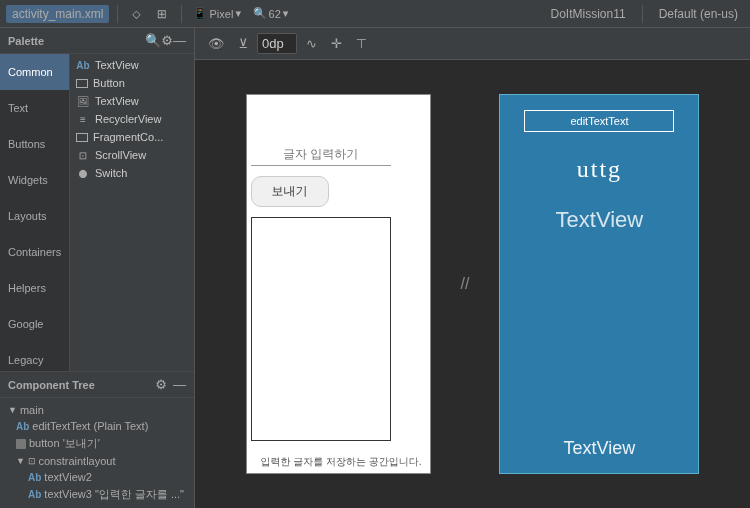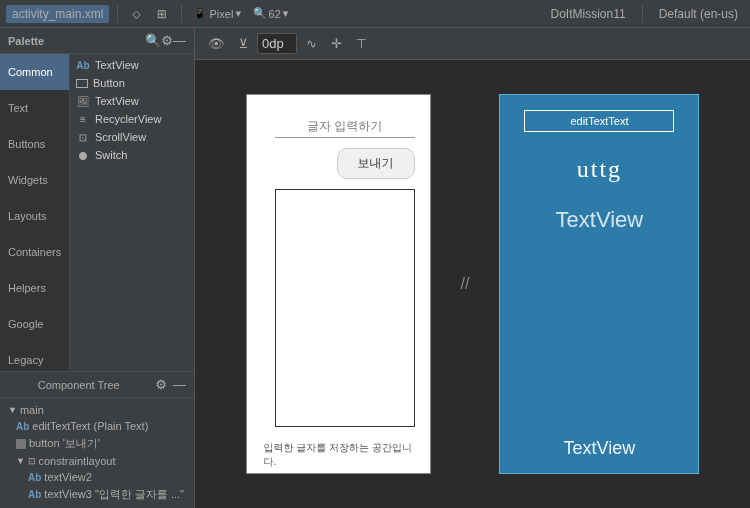--- a/index.html
+++ b/index.html
@@ -158,23 +158,22 @@
       height: 26px;
       display: flex;
       align-items: center;
       padding: 0 8px;
       gap: 6px;
       border-bottom: 1px solid #4a4a4a;
     }
     .ct-title {
       font-size: 11px;
       color: #aaa;
-      font-weight: normal;
-      flex: 1;
-      text-align: center;
+      font-weight: bold;
+      flex: 1;
     }
     .ct-body {
       padding: 4px 0;
       font-size: 11px;
       color: #aaa;
     }
     .ct-item {
       padding: 2px 8px;
       display: flex;
       align-items: center;
@@ -250,23 +249,24 @@
       display: flex;
       flex-direction: column;
       align-items: center;
     }
 
     .phone-content {
       width: 100%;
       flex: 1;
       display: flex;
       flex-direction: column;
-      align-items: flex-end;
-      padding: 20px 15px 10px;
+      align-items: flex-start;
+      padding: 20px 4px 10px;
       gap: 10px;
+      margin-top: 28px;
     }
 
     .phone-input {
       width: 140px;
       border: none;
       border-bottom: 1px solid #999;
       text-align: center;
       font-size: 12px;
       color: #333;
       padding: 4px 0;
@@ -287,22 +287,22 @@
       width: 140px;
       flex: 1;
       min-height: 180px;
       border: 1px solid #333;
       background: #fff;
     }
 
     .phone-bottom-label {
       font-size: 10px;
       color: #555;
-      text-align: left;
-      padding: 4px 17px;
+      text-align: right;
+      padding: 4px 8px;
       width: 100%;
     }
 
     
     .blueprint-phone {
       width: 200px;
       height: 380px;
       background: #2d7ba8;
       border: 1px solid #5bb0d0;
       position: relative;
@@ -420,20 +420,24 @@
         </div>
         <div class="palette-item">
           <span class="palette-item-icon">🖼</span>
           <span>TextView</span>
         </div>
         <div class="palette-item">
           <span class="palette-item-icon">≡</span>
           <span>RecyclerView</span>
         </div>
         <div class="palette-item">
+          <span class="palette-item-icon" style="width:12px;height:9px;border:1px solid #aaa;display:inline-block;"></span>
+          <span>FragmentCo...</span>
+        </div>
+        <div class="palette-item">
           <span class="palette-item-icon">⊡</span>
           <span>ScrollView</span>
         </div>
         <div class="palette-item">
           <span class="palette-item-icon" style="font-size:8px;">⬤</span>
           <span>Switch</span>
         </div>
       </div>
     </div>
 

